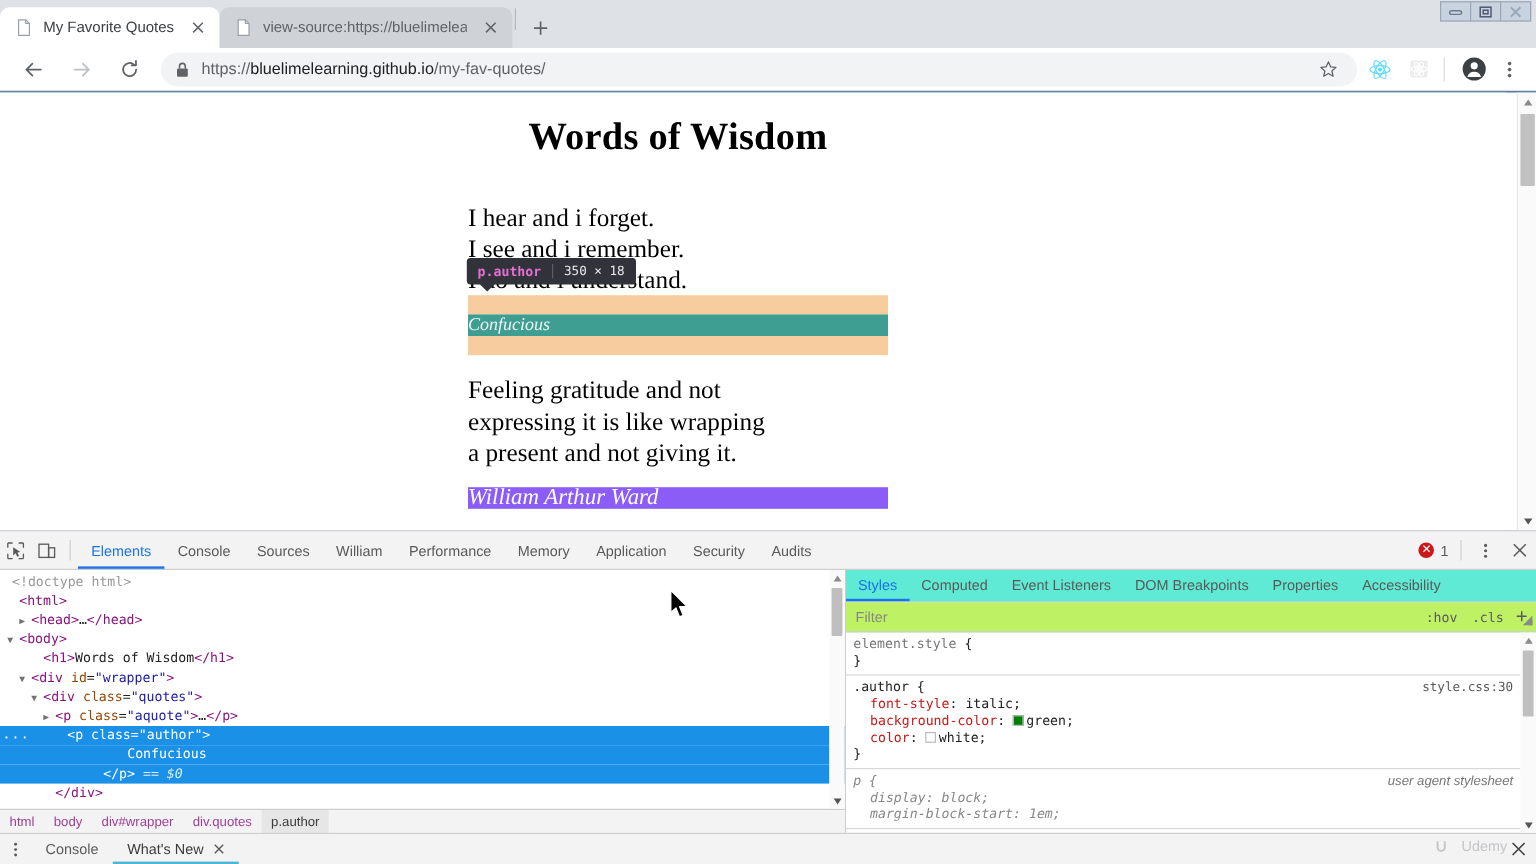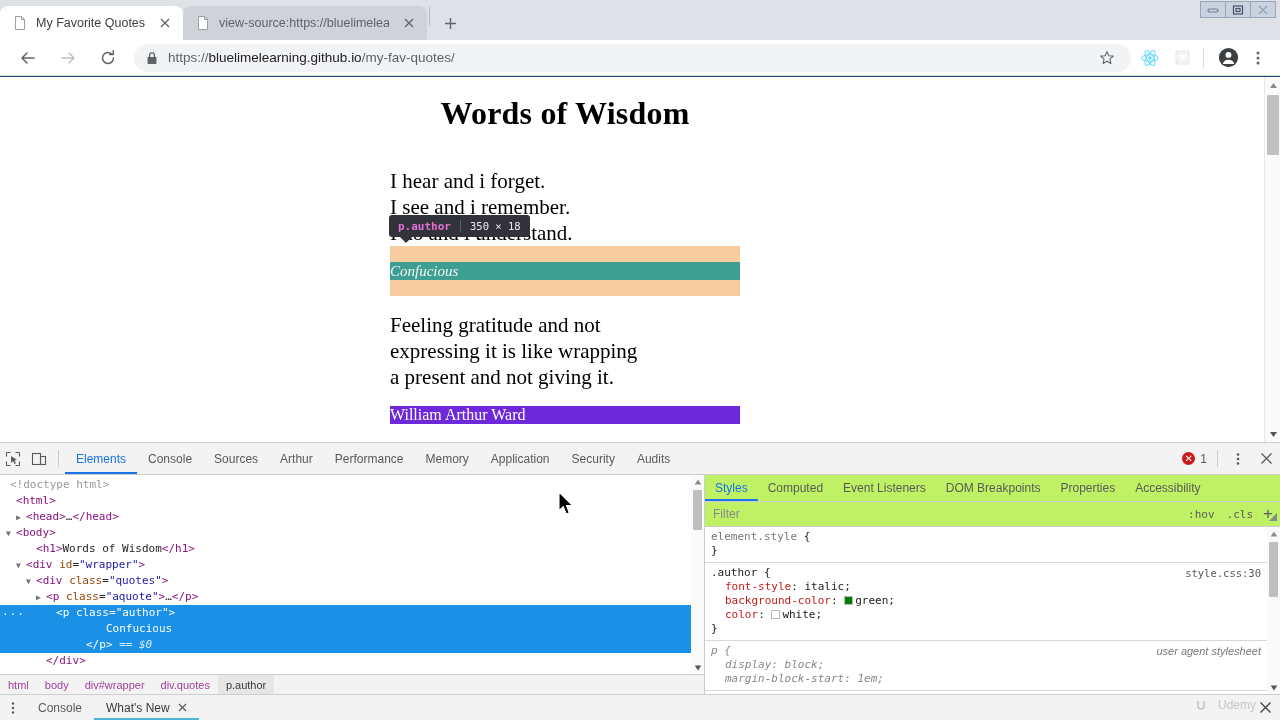--- a/index.html
+++ b/index.html
@@ -173,24 +173,25 @@
     margin-left: 390px;
   }
   .quote-text {
     font-size: 21px;
     line-height: 26px;
     color: #000;
     margin-top: 36px;
     font-family: "Liberation Serif", serif;
   }
   .author-line {
-    font-size: 16px;
+    font-style: italic;
+    font-size: 19px;
     line-height: 18px;
     color: #ffffff;
-    background: #6d28d9;
+    background: #8b5cf6;
     width: 350px;
     margin-top: 16px;
     padding: 0;
     white-space: nowrap;
   }
   .hl-box {
     position: relative;
     width: 350px;
   }
   .hl-margin-top, .hl-margin-bottom {
@@ -408,21 +409,21 @@
   .styles-pane {
     flex: 1 1 auto;
     display: flex; flex-direction: column;
     min-width: 0;
     background: #fff;
   }
   .st-tabs {
     height: 27px;
     display: flex; align-items: stretch;
     border-bottom: 1px solid #cdcdcd;
-    background: #bef264;
+    background: #5eead4;
     flex: 0 0 27px;
   }
   .st-tab {
     padding: 0 10px;
     display: flex; align-items: center;
     font-size: 12px; color: #5a5a5a;
     position: relative; white-space: nowrap;
   }
   .st-tab.active { color: #1a73e8; }
   .st-tab.active::after {
@@ -782,21 +783,21 @@
           <rect x="1.5" y="2.5" width="8" height="11" fill="none" stroke="#5a5a5a" stroke-width="1.1"></rect>
           <rect x="9.5" y="5.5" width="5" height="8" fill="none" stroke="#5a5a5a" stroke-width="1.1"></rect>
         </svg>
       </div>
       <div class="dt-vsep"></div>
 
       <div class="dt-tabs">
         <div class="dt-tab active">Elements</div>
         <div class="dt-tab">Console</div>
         <div class="dt-tab">Sources</div>
-        <div class="dt-tab">Arthur</div>
+        <div class="dt-tab">William</div>
         <div class="dt-tab">Performance</div>
         <div class="dt-tab">Memory</div>
         <div class="dt-tab">Application</div>
         <div class="dt-tab">Security</div>
         <div class="dt-tab">Audits</div>
       </div>
 
       <div class="dt-spacer"></div>
 
       <div class="err-badge">

